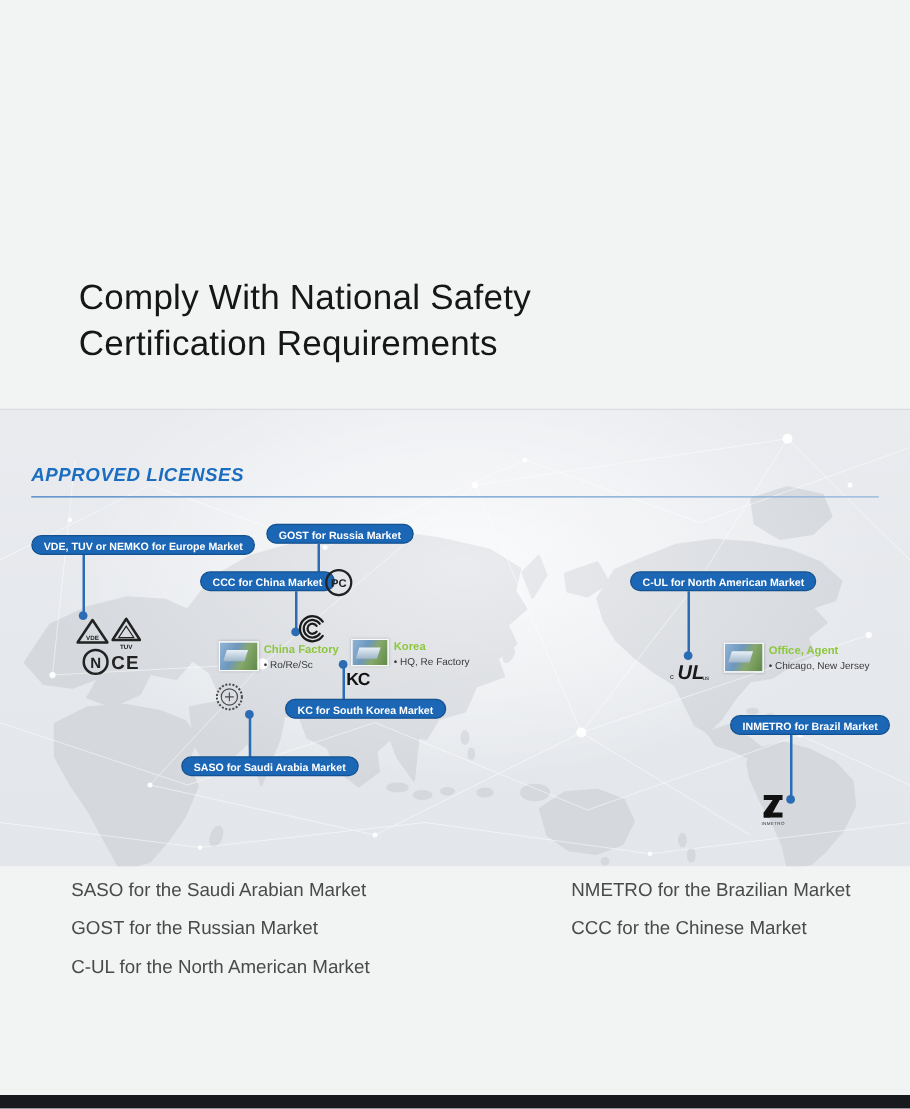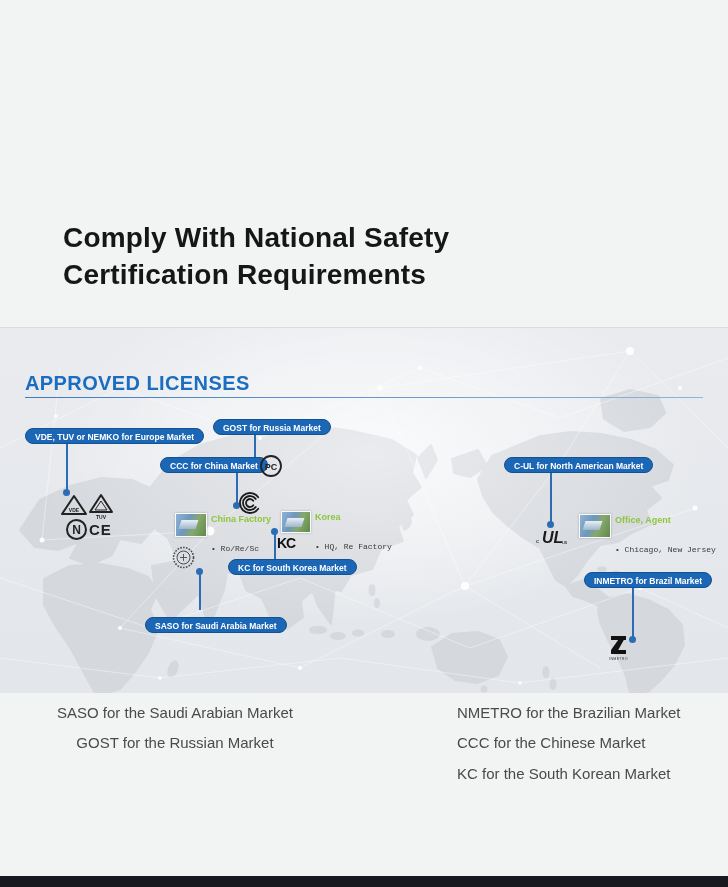--- a/index.html
+++ b/index.html
@@ -1,46 +1,46 @@
 <!DOCTYPE html>
 <html><head>
 <meta charset="utf-8">
 <style>
   html,body{margin:0;padding:0;}
   .page{position:relative;width:728px;height:887px;overflow:hidden;
         background:#f2f3f3;font-family:"Liberation Sans",sans-serif;}
 
   
   .heading{position:absolute;left:63px;top:219px;margin:0;
-           font-size:28px;line-height:37px;font-weight:700;color:#161616;letter-spacing:.2px;}
+           font-size:28px;line-height:37px;font-weight:400;color:#161616;letter-spacing:.2px;}
 
   
   .map{position:absolute;left:0;top:327px;width:728px;height:365px;
        border-top:1px solid #d9dce1;
        background:radial-gradient(ellipse 430px 240px at 51% 34%, rgba(255,255,255,.55), rgba(255,255,255,0) 72%),
                   linear-gradient(#e9ebef,#e3e6ea);}
   .map-svg{position:absolute;left:0;top:0;}
 
-  .sec-title{position:absolute;left:25px;top:44px;font-size:20px;font-weight:700;
-             color:#1a6dc0;letter-spacing:.4px;}
+  .sec-title{position:absolute;left:25px;top:44px;font-size:15px;font-weight:700;
+             color:#1a6dc0;letter-spacing:.4px;font-style:italic;}
   .sec-rule{position:absolute;left:25px;top:69px;width:678px;height:1px;
             background:linear-gradient(90deg,#3c7cc0,#8fb4d9);}
 
   
   .pill{position:absolute;height:16px;line-height:16px;padding:0 9px;border-radius:9px;
         background:#1b66b5;border:1px solid #14518f;color:#fff;font-size:8.5px;font-weight:700;
         white-space:nowrap;box-sizing:border-box;}
   .stem{position:absolute;width:2px;background:#2b6cb4;}
   .dot{position:absolute;width:7px;height:7px;border-radius:50%;background:#2b6cb4;}
 
   .c1p{left:25px;top:100px;}  .c1s{left:66px;top:116px;height:48px;} .c1d{left:63px;top:161px;}
   .c2p{left:213px;top:91px;}  .c2s{left:254px;top:107px;height:28px;}.c2d{left:251px;top:133px;}
   .c3p{left:160px;top:129px;} .c3s{left:236px;top:145px;height:31px;}.c3d{left:233px;top:174px;}
   .c4d{left:271px;top:200px;} .c4s{left:274px;top:206px;height:26px;}.c4p{left:228px;top:231px;}
-  .c5d{left:196px;top:240px;} .c5s{left:199px;top:246px;height:36px;}.c5p{left:145px;top:289px;}
+  .c5d{left:196px;top:240px;} .c5s{left:199px;top:246px;height:36px;}.c5p{left:145px;top:277px;}
   .c6p{left:504px;top:129px;} .c6s{left:550px;top:145px;height:50px;}.c6d{left:547px;top:193px;}
   .c7p{left:584px;top:244px;} .c7s{left:632px;top:260px;height:50px;}.c7d{left:629px;top:308px;}
 
   
   .mark{position:absolute;}
   .vde-pos{left:61px;top:166px;}   .tuv-pos{left:89px;top:165px;}
   .nemko-pos{left:65px;top:190px;} .ce-pos{left:89px;top:193px;}
   .gost-pos{left:259px;top:126px;} .ccc-pos{left:237px;top:163px;}
   .kc-pos{left:277px;top:206px;}   .saso-pos{left:172px;top:218px;}
   .ul-pos{left:535px;top:199px;}   .inmetro-pos{left:606px;top:305px;}
@@ -48,26 +48,26 @@
   
   .loc{position:absolute;display:flex;gap:4px;align-items:flex-start;}
   .loc-china{left:175px;top:185px;} .loc-korea{left:281px;top:183px;} .loc-office{left:579px;top:186px;}
   .thumb{width:30px;height:22px;border:1px solid #fafafa;box-shadow:0 0 2px rgba(40,60,80,.35);
          background:linear-gradient(115deg,#8fb3d6 0%,#6e97bd 38%,#87a86c 62%,#5e8a48 100%);
          position:relative;flex:none;}
   .thumb::after{content:"";position:absolute;left:4px;top:6px;width:17px;height:9px;
                 background:linear-gradient(180deg,#e8f0f7,#9fb6c9);transform:skewX(-18deg);}
   .thumb-sm{width:28px;height:20px;}
   .loc-name{font-size:9px;font-weight:700;color:#8dc63f;line-height:10px;margin-top:1px;}
-  .loc-detail{font-size:8px;color:#3a3a3a;line-height:9px;margin-top:20px;white-space:nowrap;font-family:Liberation Mono, monospace;}
+  .loc-detail{font-size:8px;color:#3a3a3a;line-height:9px;margin-top:3px;white-space:nowrap;}
 
   
   .summary{position:absolute;top:704px;left:0;width:728px;}
   .sum-col{position:absolute;top:0;margin:0;padding:0;list-style:none;}
-  .sum-left{left:57px;text-align:center;} .sum-right{left:457px;}
+  .sum-left{left:57px;} .sum-right{left:457px;}
   .sum-col li{height:30.3px;font-size:15px;color:#4a4a4a;white-space:nowrap;}
 
   
   .footer-bar{position:absolute;left:0;bottom:0;width:728px;height:11px;background:#17191e;}
 </style>
 </head>
 <body>
 
 <div class="page">
 
@@ -246,22 +246,22 @@
         <div class="loc-name">Office, Agent</div>
         <div class="loc-detail">• Chicago, New Jersey</div>
       </div>
     </div>
   </section>
 
   <section class="summary">
     <ul class="sum-col sum-left">
       <li>SASO for the Saudi Arabian Market</li>
       <li>GOST for the Russian Market</li>
+      <li>C-UL for the North American Market</li>
     </ul>
     <ul class="sum-col sum-right">
       <li>NMETRO for the Brazilian Market</li>
       <li>CCC for the Chinese Market</li>
-      <li>KC for the South Korean Market</li>
     </ul>
   </section>
 
   <div class="footer-bar"></div>
 </div>
 
 </body></html>

